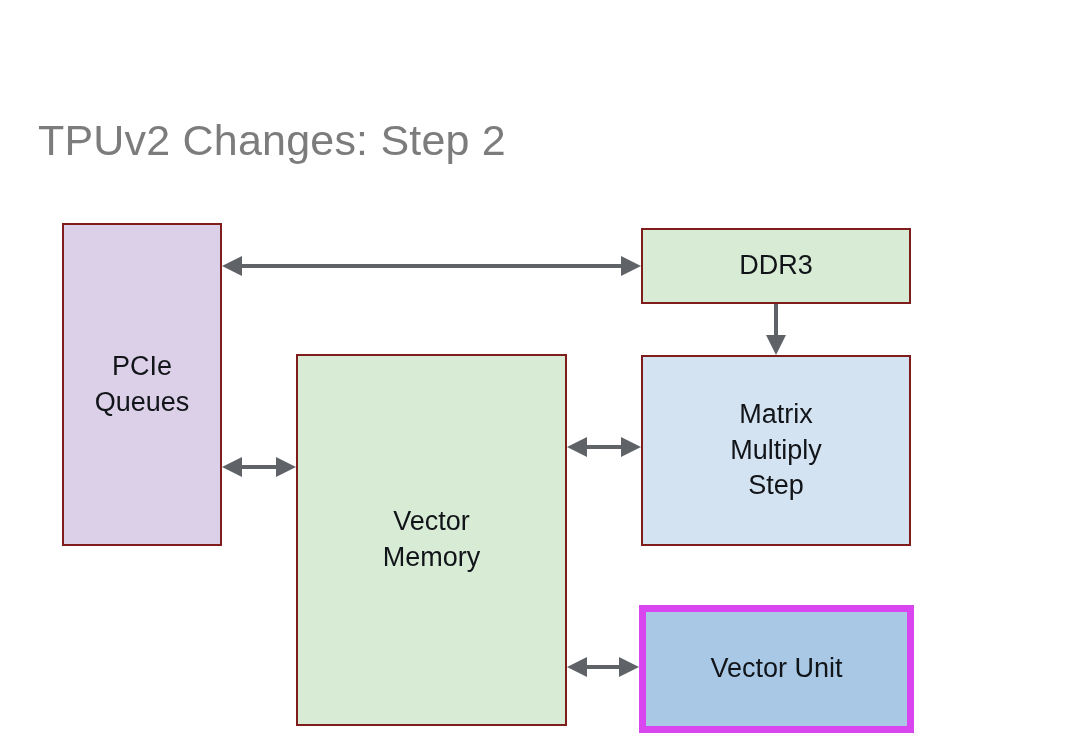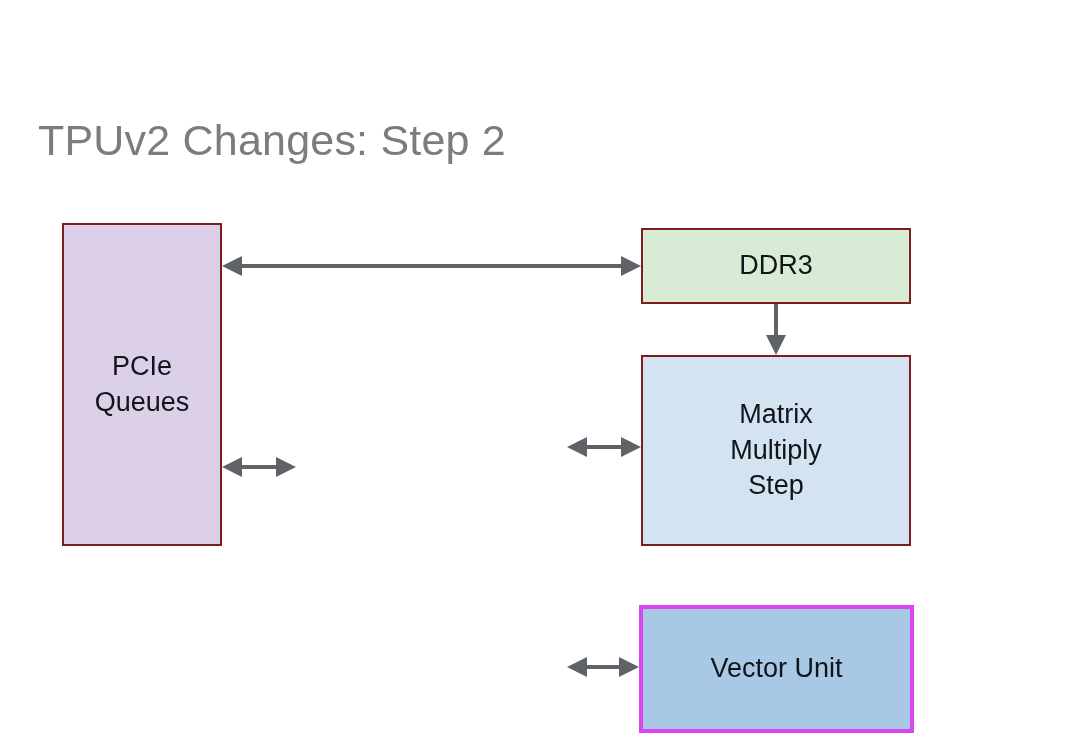--- a/index.html
+++ b/index.html
@@ -72,21 +72,21 @@
     height: 191px;
     background: #d4e3f2;
     justify-content: center;
   }
   .node-vunit {
     left: 639px;
     top: 571px;
     width: 275px;
     height: 128px;
     background: #a8c8e6;
-    border: 4px solid #d946ef;
+    border: 7px solid #d946ef;
   }
 
   
   .conn {
     position: absolute;
   }
   .conn svg {
     display: block;
     overflow: visible;
   }
@@ -106,20 +106,26 @@
 
   <div class="title">TPUv2 Changes: Step 2</div>
 
   <div class="node node-pcie">
     <div>
       <span class="label">PCIe</span>
       <span class="label">Queues</span>
     </div>
   </div>
 
+  <div class="node node-vmem">
+    <div>
+      <span class="label">Vector</span>
+      <span class="label">Memory</span>
+    </div>
+  </div>
 
   <div class="node node-ddr3">
     <div>
       <span class="label">DDR3</span>
     </div>
   </div>
 
   <div class="node node-mmu">
     <div>
       <span class="label">Matrix</span>

